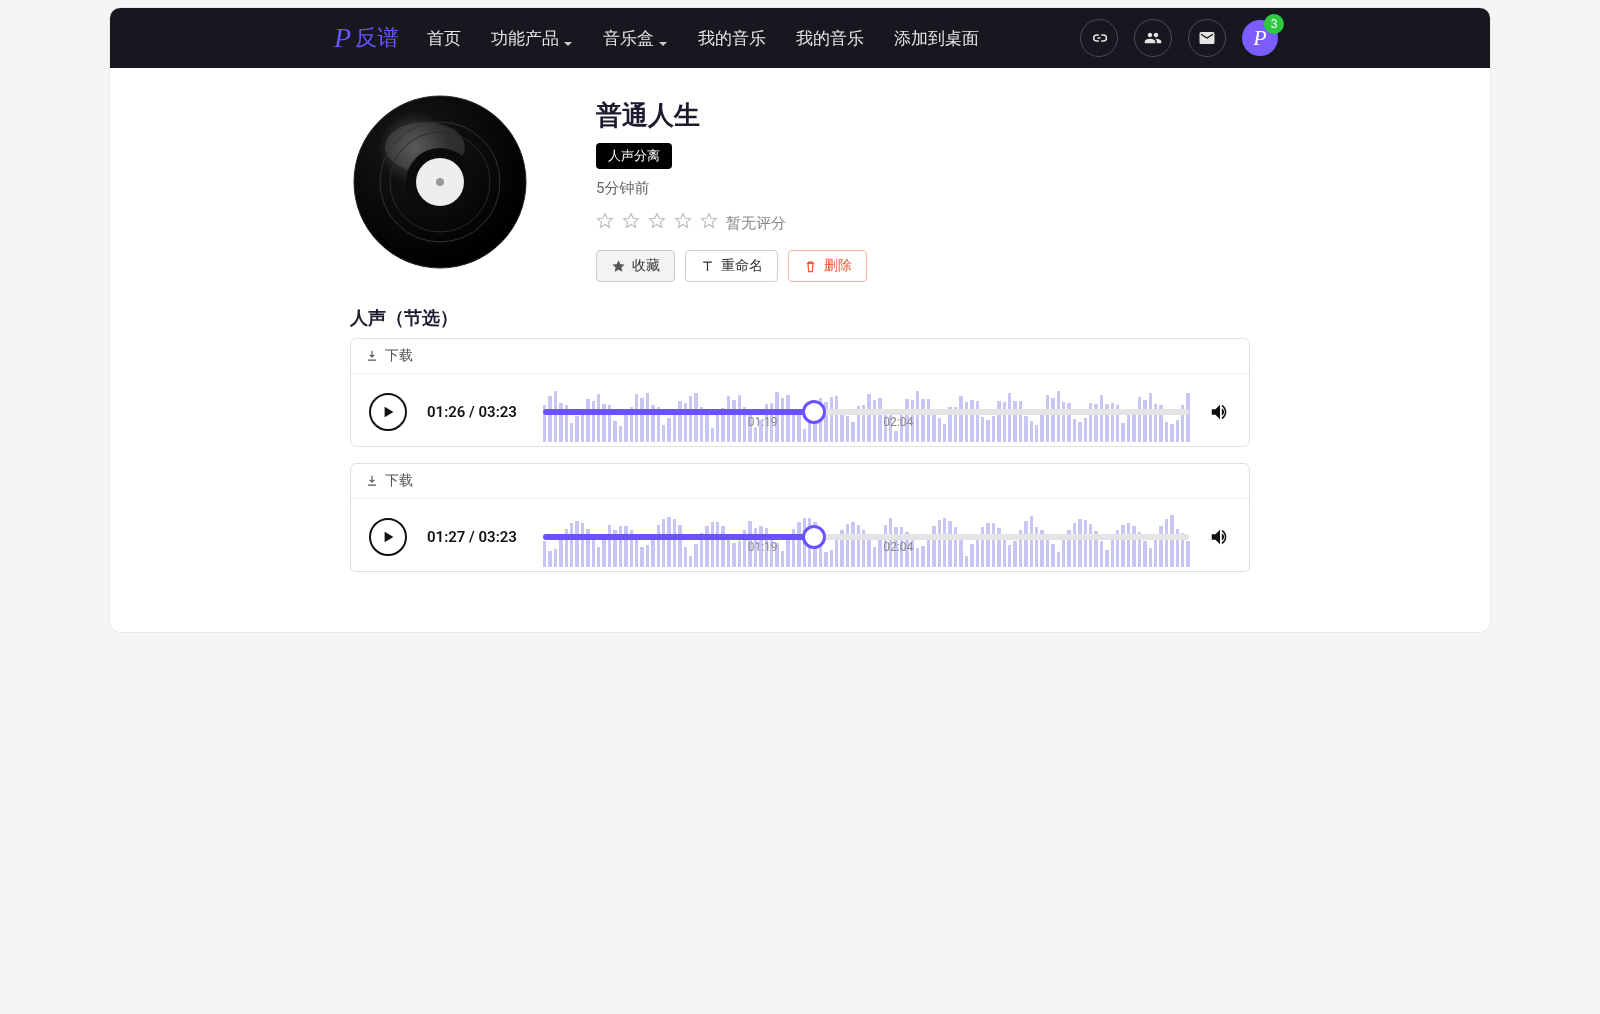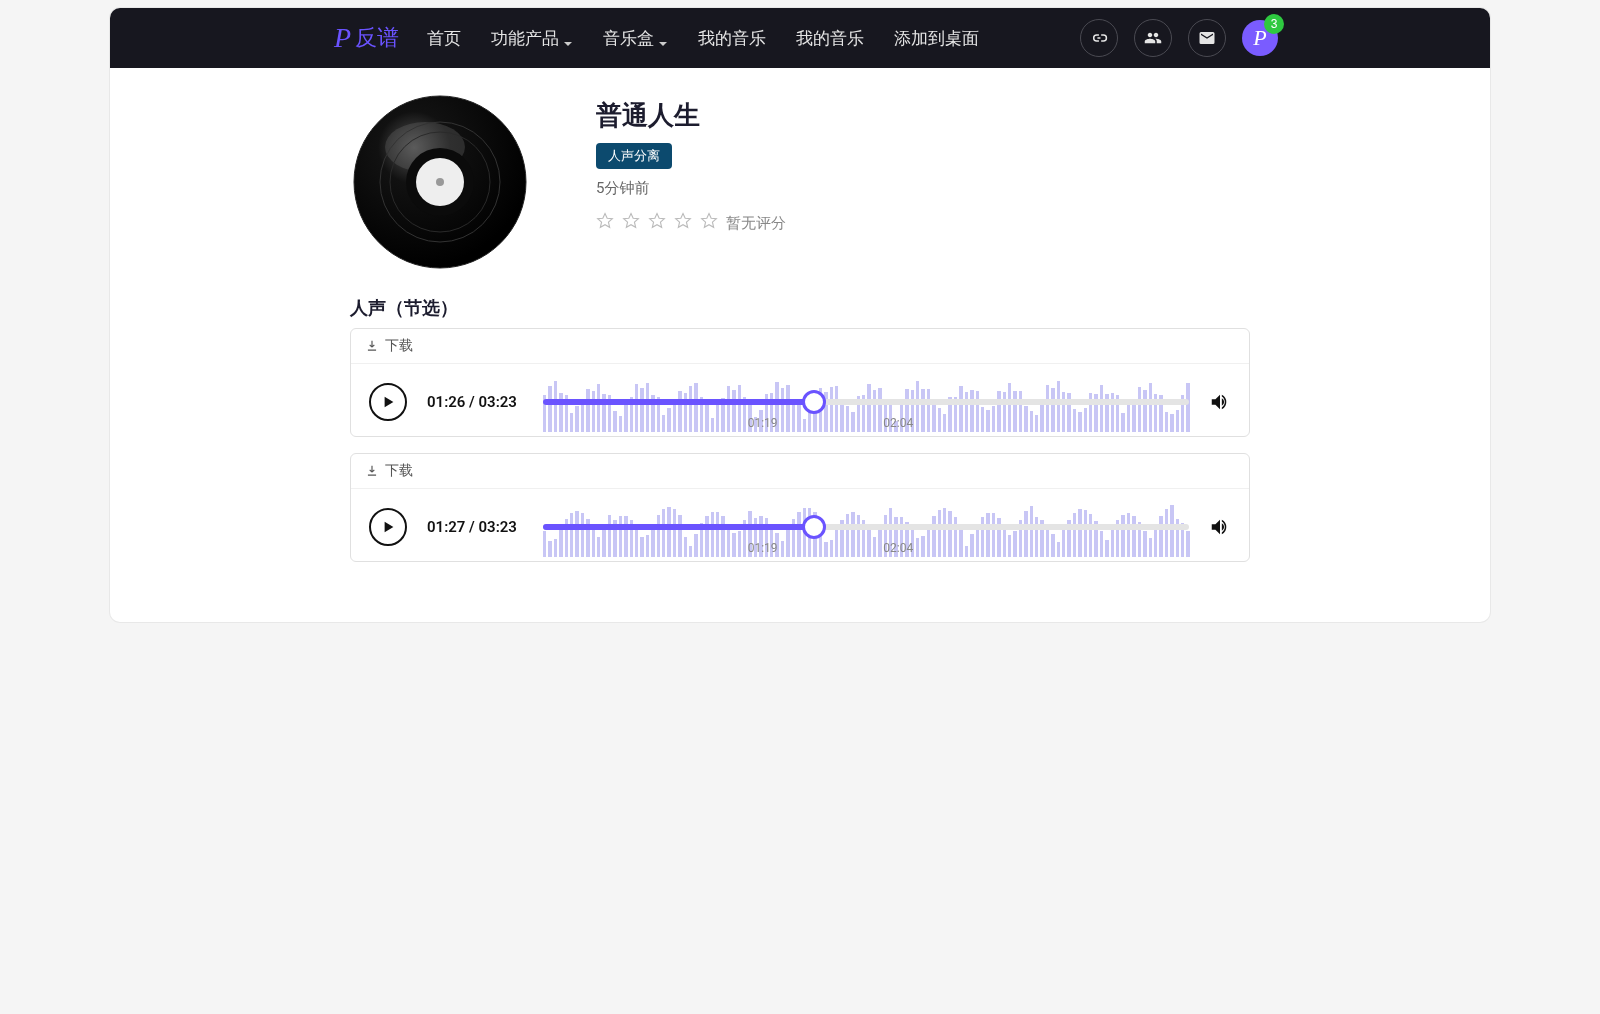--- a/index.html
+++ b/index.html
@@ -119,21 +119,21 @@
   }
   .track-meta { flex: 1; padding-top: 6px; margin-left: 26px; }
   .track-title {
     font-size: 26px;
     font-weight: 600;
     margin: 0 0 10px;
     color: #1c1c2e;
   }
   .tag-teal {
     display: inline-block;
-    background: #0c4a6e;
+    background: #000000;
     color: #fff;
     font-size: 13px;
     padding: 4px 12px;
     border-radius: 4px;
     margin-bottom: 10px;
   }
   .meta-time {
     color: #666;
     font-size: 15px;
     margin-bottom: 14px;
@@ -261,21 +261,21 @@
     transform: translate(-50%, -50%);
     width: 18px; height: 18px;
     border-radius: 50%;
     background: #fff;
     border: 3px solid #6a53ff;
     z-index: 3;
     cursor: pointer;
   }
   .timestamp-marker {
     position: absolute;
-    bottom: 2px;
+    bottom: 13px;
     transform: translateX(-50%);
     font-size: 12px;
     color: #888;
     z-index: 4;
     padding: 0 2px;
   }
   .simple-slider .progress-track { background: #e0e0e0; }
   .simple-slider .progress-handle { left: 0%; }
   .volume-icon {
     width: 22px; height: 22px;
@@ -379,20 +379,40 @@
           <span class="star-outline"><svg viewBox="0 0 24 24">
                 <path d="M12 2l2.9 6.3 6.9.6-5.2 4.7 1.6 6.8L12 17l-6.2 3.4 1.6-6.8L2.2 8.9l6.9-.6L12 2z"></path>
               </svg></span>
           <span class="star-outline"><svg viewBox="0 0 24 24">
                 <path d="M12 2l2.9 6.3 6.9.6-5.2 4.7 1.6 6.8L12 17l-6.2 3.4 1.6-6.8L2.2 8.9l6.9-.6L12 2z"></path>
               </svg></span>
           <span class="star-outline"><svg viewBox="0 0 24 24">
                 <path d="M12 2l2.9 6.3 6.9.6-5.2 4.7 1.6 6.8L12 17l-6.2 3.4 1.6-6.8L2.2 8.9l6.9-.6L12 2z"></path>
               </svg></span>
           <span class="no-rating">暂无评分</span>
+        </div>
+        <div class="btn-row">
+          <button class="btn btn-favorite">
+            <svg viewBox="0 0 24 24">
+                <path d="M12 2l2.9 6.3 6.9.6-5.2 4.7 1.6 6.8L12 17l-6.2 3.4 1.6-6.8L2.2 8.9l6.9-.6L12 2z"></path>
+              </svg>
+            <span>收藏</span>
+          </button>
+          <button class="btn btn-rename">
+            <svg viewBox="0 0 24 24">
+                <path d="M5 5h14M12 5v14"></path>
+              </svg>
+            <span>重命名</span>
+          </button>
+          <button class="btn btn-delete">
+            <svg viewBox="0 0 24 24">
+                <path d="M6 7h12M9 7V5h6v2M8 7l1 13h6l1-13"></path>
+              </svg>
+            <span>删除</span>
+          </button>
         </div>
       </div>
     </div>
 
 
     <div class="section">
       <h3 class="section-title">人声（节选）</h3>
       <div class="player-card-extended">
         <div class="download-bar">
           <svg viewBox="0 0 24 24">

